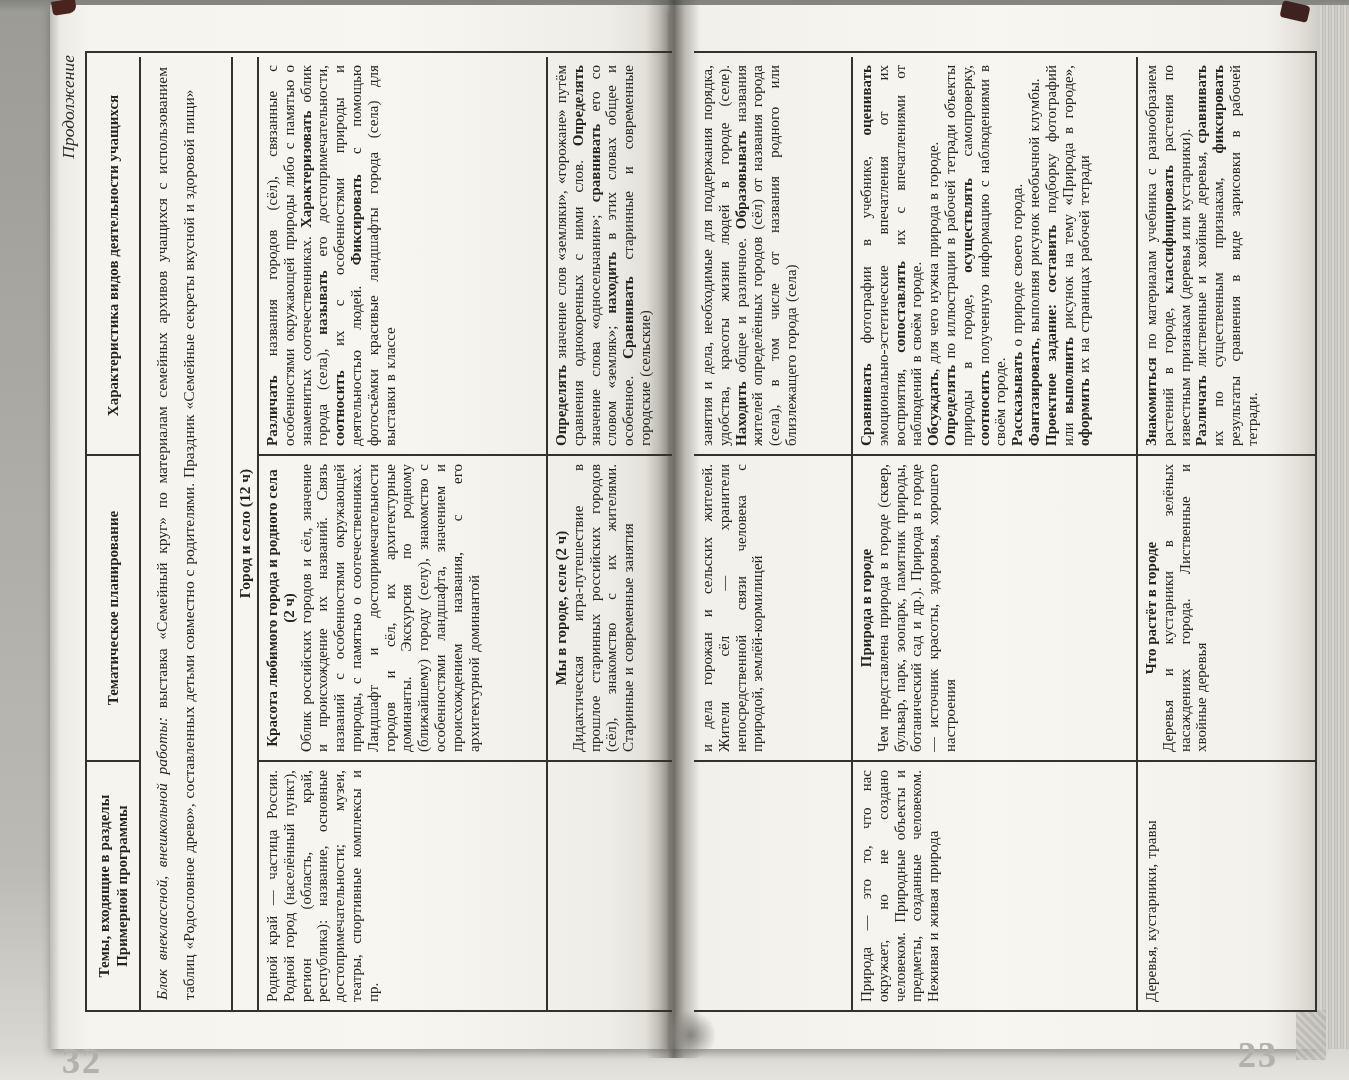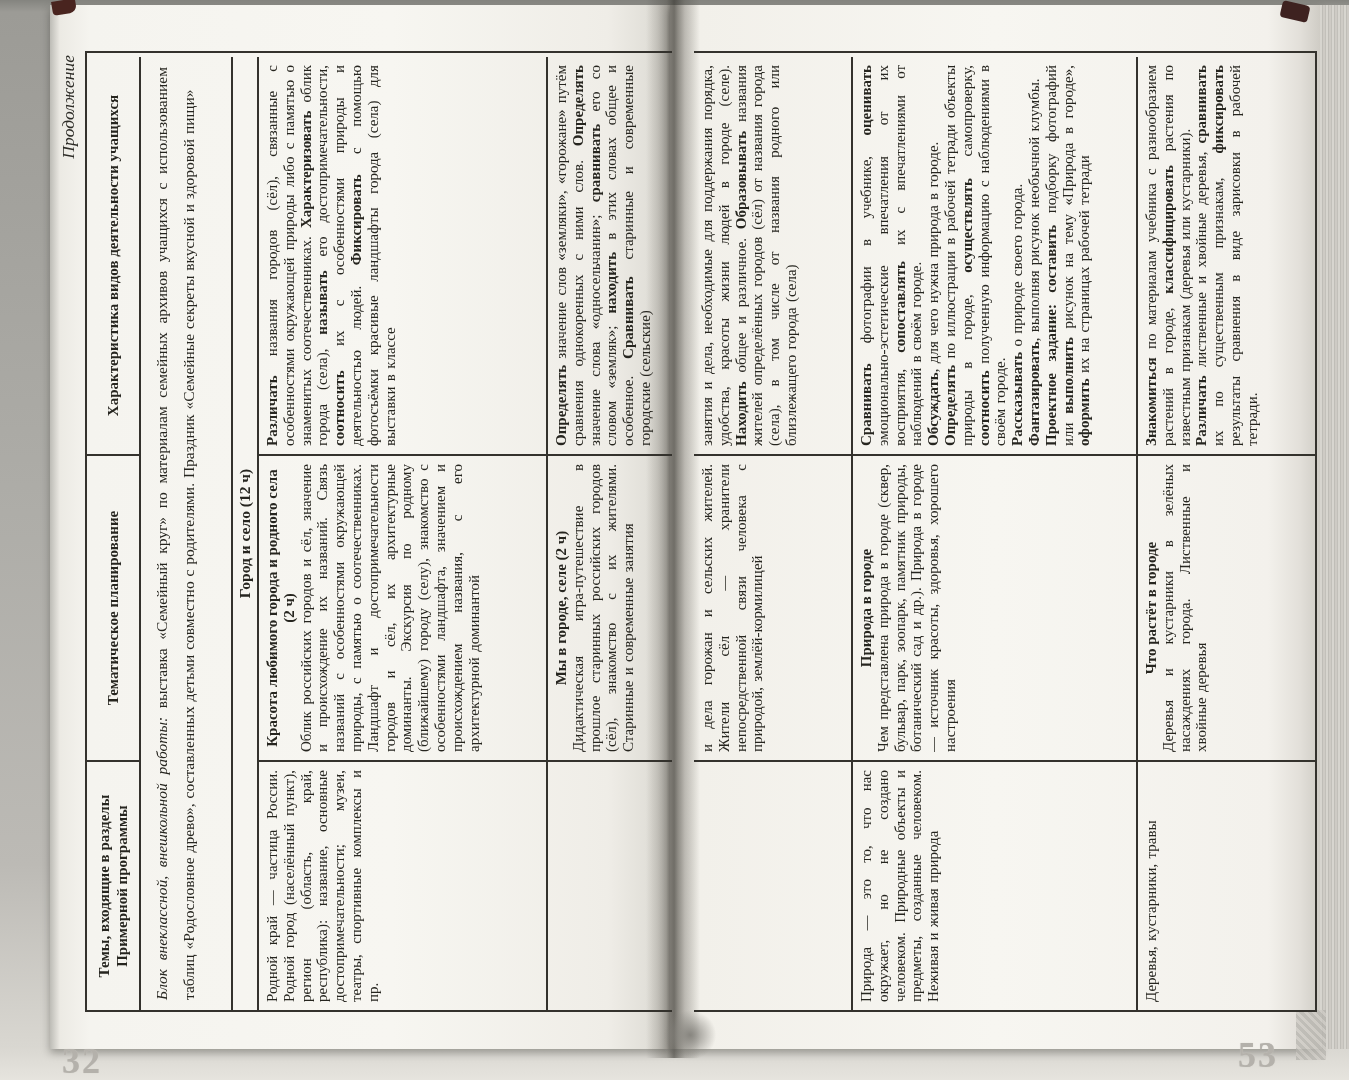--- a/index.html
+++ b/index.html
@@ -92,13 +92,13 @@
     <div class="cell body bR bB">Природа — это то, что нас окружает, но не создано человеком. Природные объекты и предметы, созданные человеком. Неживая и живая природа</div>
     <div class="cell body bR bB"><span class="ch">Природа в городе</span>Чем представлена природа в городе (сквер, бульвар, парк, зоопарк, памятник природы, ботанический сад и др.). Природа в городе — источник красоты, здоровья, хорошего настроения</div>
     <div class="cell body bB"><b>Сравнивать</b> фотографии в учебнике, <b>оценивать</b> эмоционально-эстетические впечатления от их восприятия, <b>сопоставлять</b> их с впечатлениями от наблюдений в своём городе.<br><b>Обсуждать</b>, для чего нужна природа в городе.<br><b>Определять</b> по иллюстрации в рабочей тетради объекты природы в городе, <b>осуществлять</b> самопроверку, <b>соотносить</b> полученную информацию с наблюдениями в своём городе.<br><b>Рассказывать</b> о природе своего города.<br><b>Фантазировать</b>, выполняя рисунок необычной клумбы.<br><b>Проектное задание: составить</b> подборку фотографий или <b>выполнить</b> рисунок на тему «Природа в городе», <b>оформить</b> их на страницах рабочей тетради</div>
     <div class="cell body bR">Деревья, кустарники, травы</div>
     <div class="cell body bR"><span class="ch">Что растёт в городе</span>Деревья и кустарники в зелёных насаждениях города. Лиственные и хвойные деревья</div>
     <div class="cell body"><b>Знакомиться</b> по материалам учебника с разнообразием растений в городе, <b>классифицировать</b> растения по известным признакам (деревья или кустарники).<br><b>Различать</b> лиственные и хвойные деревья, <b>сравнивать</b> их по существенным признакам, <b>фиксировать</b> результаты сравнения в виде зарисовки в рабочей тетради.</div>
   </div>
 </div>
 
 <div class="abs pageno pn-left">32</div>
-<div class="abs pageno pn-right">53</div>
+<div class="abs pageno pn-right">23</div>
 
 </body></html>

